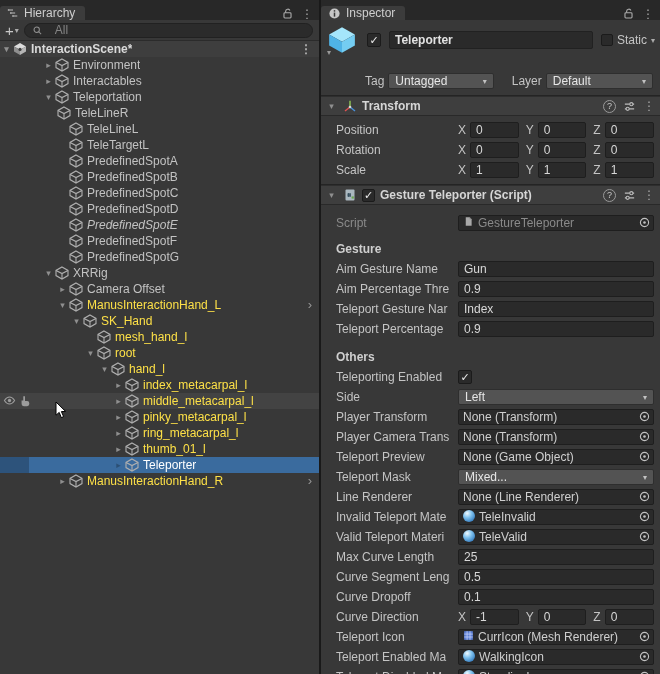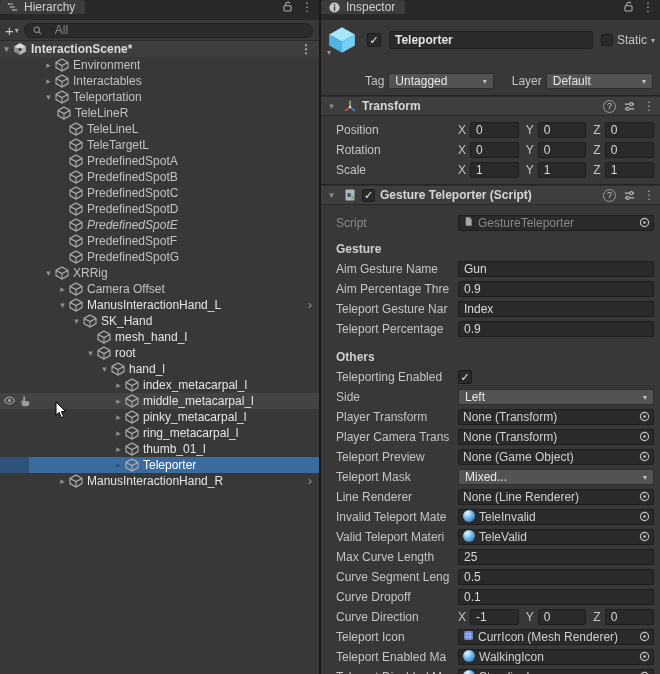--- a/index.html
+++ b/index.html
@@ -5,21 +5,21 @@
   * { margin:0; padding:0; box-sizing:border-box; }
   html,body { width:660px; height:674px; overflow:hidden; background:#222; }
   body { font-family:"Liberation Sans", sans-serif; font-size:12px; color:#C4C4C4; }
   .app { display:flex; width:660px; height:674px; position:relative; }
 
   
   .hierarchy { width:321px; background:#383838; border-right:2px solid #191919; display:flex; flex-direction:column; position:relative; }
   .inspector { flex:1; background:#383838; display:flex; flex-direction:column; overflow:hidden; }
 
   
-  .tabbar { height:20px; background:#282828; display:flex; align-items:flex-start; flex:none; }
+  .tabbar { height:20px; background:#282828; display:flex; align-items:flex-end; flex:none; }
   .tab { background:#3C3C3C; display:flex; align-items:center; gap:5px; padding:0 10px 0 7px; color:#CFCFCF; border-radius:3px 3px 0 0; }
   .tab-label { white-space:nowrap; }
   .tabbar-spacer { flex:1; }
   .tabbar-icons { display:flex; align-items:center; gap:7px; padding-right:6px; color:#ABABAB; }
   .kebab { color:#ABABAB; font-size:12px; line-height:1; cursor:default; }
 
   
   .htoolbar { height:21px; flex:none; display:flex; align-items:center; gap:5px; padding:0 6px 0 5px; background:#383838; border-bottom:1px solid #2B2B2B; }
   .plus-btn { display:flex; align-items:center; color:#C8C8C8; gap:1px; }
   .plus-glyph { font-size:15px; line-height:1; }
@@ -32,21 +32,21 @@
   .hrow { height:16px; display:flex; align-items:center; position:relative; white-space:nowrap; }
   .hrow.scene { background:#3E3E3E; color:#DADADA; font-weight:bold; }
   .hrow.hover { background:#434343; }
   .hrow.selected { background:#3A6B9E; }
   .hrow.selected::before { content:""; position:absolute; left:0; top:0; bottom:0; width:29px; background:rgba(0,0,0,0.22); }
   .arrow { width:13px; flex:none; text-align:center; color:#8F8F8F; font-size:9px; }
   .hrow.selected .arrow { color:#2B4F74; }
   .hicon { width:14px; height:14px; flex:none; margin-right:4px; }
   .hlabel { overflow:hidden; }
   .hlabel.norm { color:#C2C2C2; }
-  .hlabel.prefab { color:#e5e5e5; }
+  .hlabel.prefab { color:#fde047; }
   .hlabel.selected { color:#FFFFFF; }
   .hrow.scene .hlabel { color:#DADADA; }
   .chev { position:absolute; right:7px; top:0; color:#969696; font-size:13px; line-height:16px; }
   .scene-kebab { position:absolute; right:7px; color:#B4B4B4; }
   .gutter { position:absolute; left:3px; top:1px; display:flex; gap:3px; align-items:center; }
 
   
   .go-section { flex:none; padding:5px 5px 4px 6px; border-bottom:1px solid #242424; }
   .go-row1 { display:flex; align-items:center; height:30px; }
   .go-icon-wrap { width:40px; flex:none; position:relative; height:30px; }

